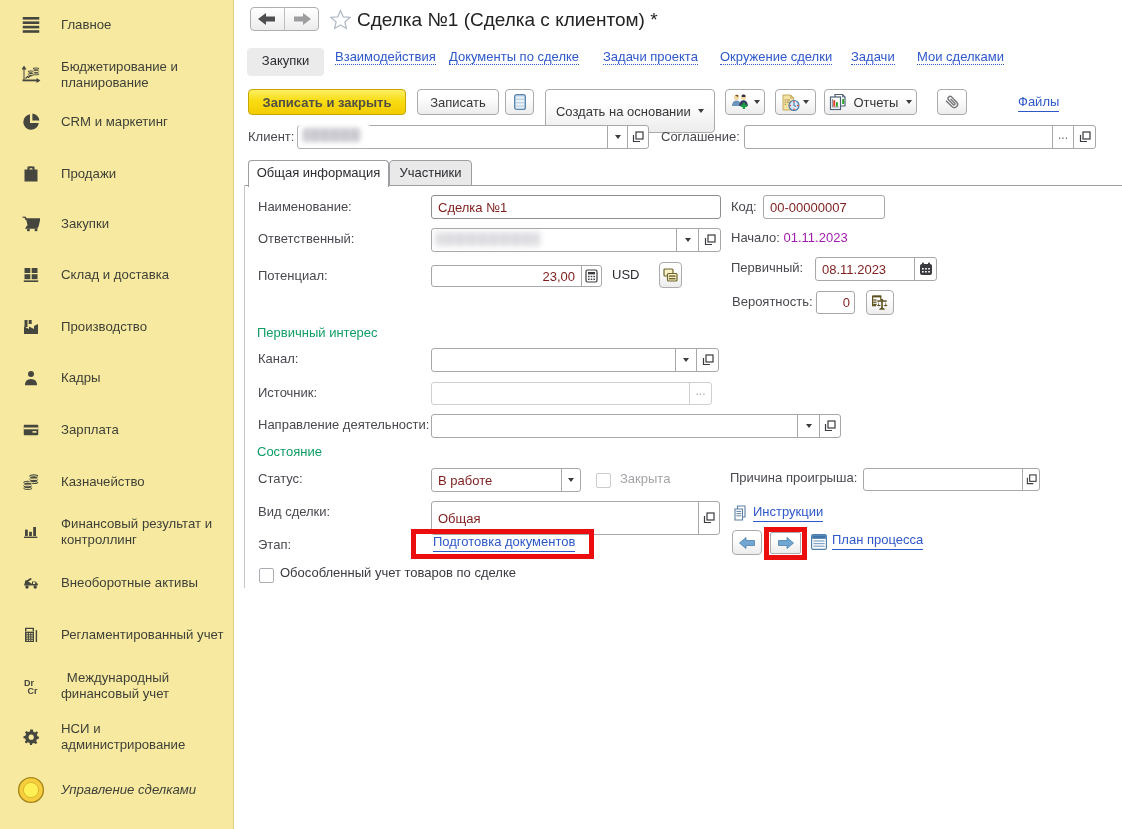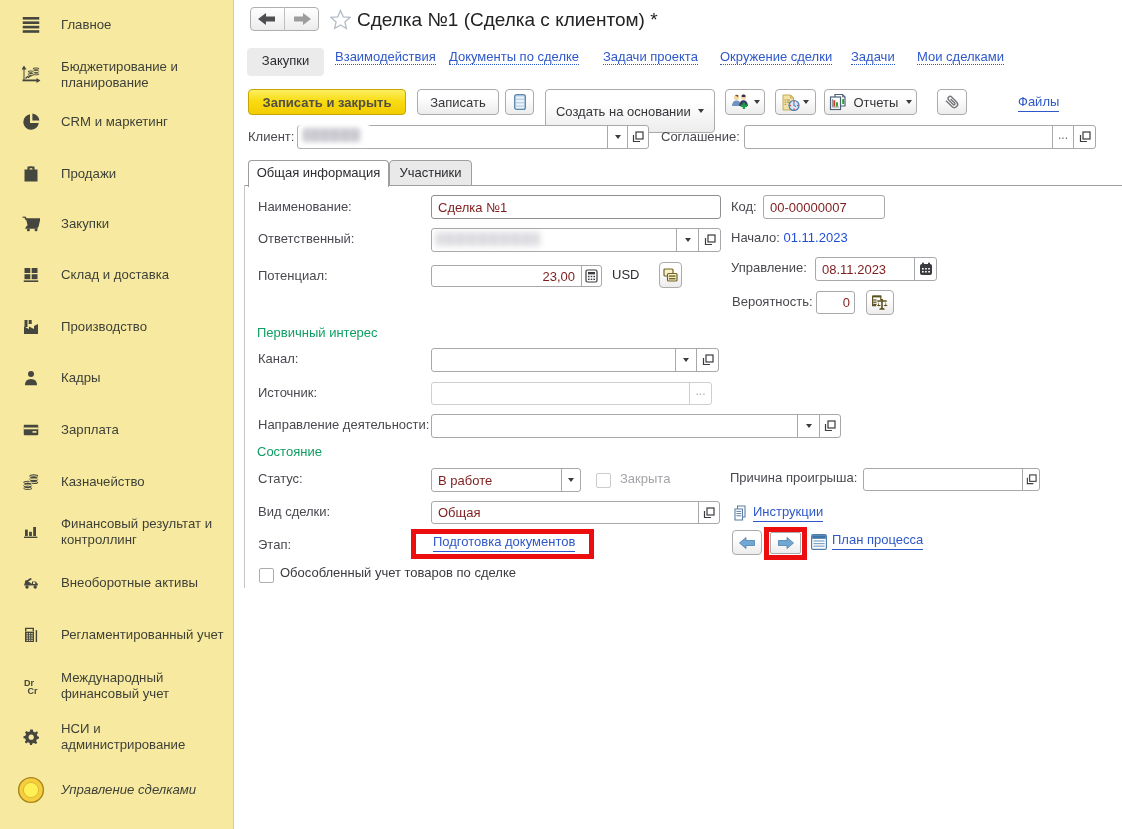--- a/index.html
+++ b/index.html
@@ -219,21 +219,21 @@
       </span>
       <span class="t" style="top:50%;transform:translateY(-50%);">Регламентированный учет</span>
     </div>
     <div class="mi" style="top: 665.5px; height: 40px;">
       <span style="position:absolute;left:31px;top:50%;transform:translate(-50%,-50%);display:flex;">
         <svg width="16" height="17" viewBox="0 0 16 17">
           <text x="1" y="8" font-family="Liberation Sans, sans-serif" font-size="9" font-weight="bold" fill="#45463E">Dr</text>
           <text x="4.5" y="16" font-family="Liberation Sans, sans-serif" font-size="9" font-weight="bold" fill="#45463E">Cr</text>
         </svg>
       </span>
-      <span class="t" style="top:50%;transform:translateY(-50%);">Международный<br>финансовый учет</span>
+      <span class="t" style="top:50%;transform:translateY(-50%);text-align:right;">Международный<br>финансовый учет</span>
     </div>
     <div class="mi" style="top: 717px; height: 40px;">
       <span style="position:absolute;left:31px;top:50%;transform:translate(-50%,-50%);display:flex;">
         <svg width="16" height="16" viewBox="0 0 16 16">
           <path d="M8 0.5 L9.8 0.5 L10.2 2.6 L12 3.4 L13.8 2.2 L15 3.8 L13.8 5.4 L14.4 7.2 L16 7.8 L15.8 9.8 L13.9 10.2 L13.2 12 L14.3 13.7 L12.8 15 L11.1 13.9 L9.3 14.6 L9 16 L7 16 L6.6 14 L4.8 13.3 L3.1 14.4 L1.8 13 L2.9 11.3 L2.2 9.5 L0.5 9.2 L0.5 7.2 L2.4 6.8 L3.1 5 L2 3.4 L3.4 2 L5.1 3.1 L6.9 2.4 L7.2 0.5 Z" fill="#45463E"></path>
           <circle cx="8.2" cy="8.2" r="2.6" fill="#F7EAA0"></circle>
         </svg>
       </span>
       <span class="t" style="top:50%;transform:translateY(-50%);">НСИ и<br>администрирование</span>
     </div>
@@ -471,21 +471,21 @@
   <div class="inp"></div>
   <div class="seg" style="width:17px;">
       <svg width="11" height="11" viewBox="0 0 12 12">
         <rect x="4" y="1" width="7" height="7" fill="none" stroke="#3A3B3F" stroke-width="1.2"></rect>
         <path d="M8 10.5 L1.5 10.5 L1.5 4" fill="none" stroke="#3A3B3F" stroke-width="1.2"></path>
       </svg>
     </div>
 </div>
 
 <div class="lbl" style="left:258px;top:504px;">Вид сделки:</div>
-<div class="ctrl" style="left:431px;top:501px;width:289px;height:23px;">
+<div class="ctrl" style="left:431px;top:501px;width:289px;height:34px;">
   <div class="inp">Общая</div>
   <div class="seg" style="width:21px;">
       <svg width="12" height="12" viewBox="0 0 12 12">
         <rect x="4" y="1" width="7" height="7" fill="none" stroke="#3A3B3F" stroke-width="1.2"></rect>
         <path d="M8 10.5 L1.5 10.5 L1.5 4" fill="none" stroke="#3A3B3F" stroke-width="1.2"></path>
       </svg>
     </div>
 </div>
 <svg class="abs" style="left:733px;top:505px;" width="15" height="16" viewBox="0 0 15 16">
   <path d="M4.5 1 L12 1 L12 12 L4.5 12 Z" fill="#fff" stroke="#5C7FA4" stroke-width="1.1"></path>
@@ -525,23 +525,23 @@
 <a class="lnk" style="left:832px;top:533px;">План процесса</a>
 
 <div class="cb" style="left:259px;top:568px;"></div>
 <div class="lbl" style="left:280px;top:565px;color:#3A3B40;">Обособленный учет товаров по сделке</div>
 
 <div class="lbl" style="left:731px;top:199px;">Код:</div>
 <div class="ctrl" style="left:763px;top:195px;width:122px;height:24px;">
     <div class="inp">00-00000007</div>
   </div>
 
-<div class="lbl" style="left:731px;top:230px;">Начало: <span style="color:#1d4ed8;">01.11.2023</span></div>
-
-<div class="lbl" style="left:731px;top:260px;">Управление:</div>
+<div class="lbl" style="left:731px;top:230px;">Начало: <span style="color:#a21caf;">01.11.2023</span></div>
+
+<div class="lbl" style="left:731px;top:260px;">Первичный:</div>
 <div class="ctrl" style="left:815px;top:257px;width:122px;height:24px;">
   <div class="inp">08.11.2023</div>
   <div class="seg" style="width:22px;">
       <svg width="14" height="14" viewBox="0 0 14 14">
         <rect x="1" y="2" width="12" height="11" rx="2" fill="#3A3B3F"></rect>
         <rect x="3" y="0.6" width="2" height="3" rx="0.8" fill="#3A3B3F"></rect>
         <rect x="9" y="0.6" width="2" height="3" rx="0.8" fill="#3A3B3F"></rect>
         <g fill="#fff">
           <rect x="3" y="6" width="1.7" height="1.5"></rect>
           <rect x="6.1" y="6" width="1.7" height="1.5"></rect>

